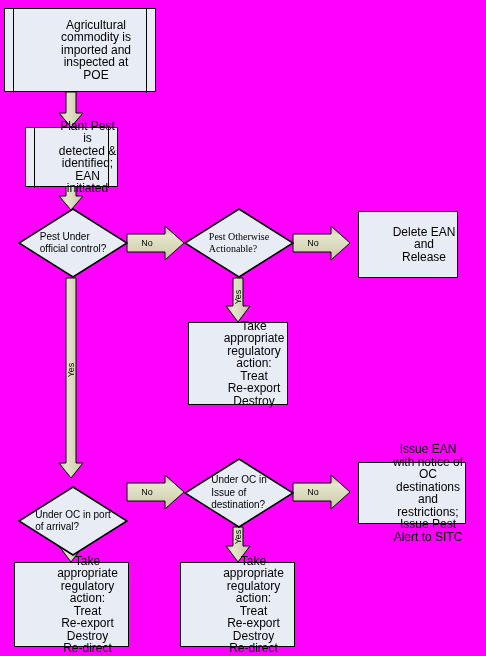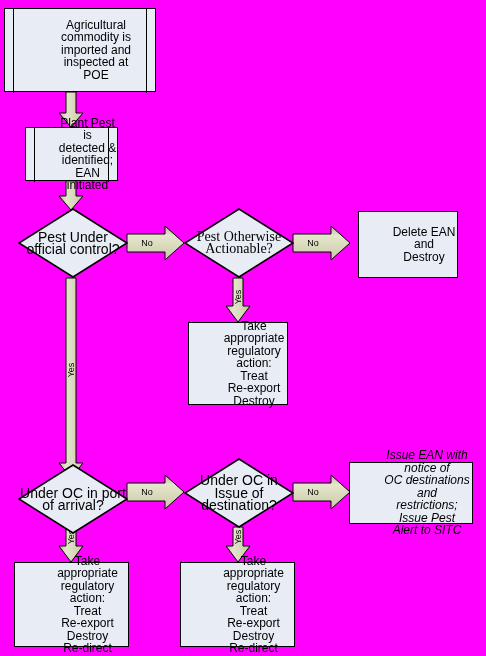--- a/index.html
+++ b/index.html
@@ -42,22 +42,21 @@
   .proc.pre::after{right:8px;}
 
   
   .dec{position:absolute;}
   .dec .shape{
     position:absolute;left:0;top:0;width:100%;height:100%;
   }
   .dec .label{
     position:absolute;left:0;top:0;width:100%;height:100%;
     display:flex;align-items:center;justify-content:center;
-    text-align:center;
-    font-size:14px;line-height:12.5px;color:#000;
+    font-size:10px;line-height:12.5px;color:#000;
     white-space:pre-line;
     pointer-events:none;
   }
 
   
   .alabel{
     position:absolute;
     font-size:9px;color:#000;
     line-height:10px;
     text-align:center;
@@ -140,21 +139,21 @@
 <div class="alabel vert" style="left:54px;top:532px;width:34px;">Yes</div>
 
 <div class="alabel" style="left:296px;top:487px;width:34px;">No</div>
 
 <div class="alabel vert" style="left:221px;top:532px;width:34px;">Yes</div>
 
 <div class="node proc pre" style="left:4px;top:8px;width:152px;height:84px;">Agricultural commodity is
 imported and inspected at
 POE</div>
 
-<div class="node proc pre" style="left:25px;top:127px;width:93px;height:54px;">Plant Pest is
+<div class="node proc pre" style="left:25px;top:127px;width:93px;height:60px;">Plant Pest is
 detected &amp;
 identified;
 EAN initiated</div>
 
 <div class="dec" style="left:18px;top:208px;width:110px;height:70px;">
   <svg class="shape" viewBox="0 0 110 70" preserveAspectRatio="none">
     <polygon points="55,1 109,35 55,69 1,35" fill="#e8ecf5" stroke="#000" stroke-width="1.6"></polygon>
   </svg>
   <div class="label">Pest Under
 official control?</div>
@@ -162,46 +161,46 @@
 
 <div class="dec" style="left:184px;top:208px;width:110px;height:70px;font-family:Liberation Serif, serif;">
   <svg class="shape" viewBox="0 0 110 70" preserveAspectRatio="none">
     <polygon points="55,1 109,35 55,69 1,35" fill="#e8ecf5" stroke="#000" stroke-width="1.6"></polygon>
   </svg>
   <div class="label">Pest Otherwise
 Actionable?</div>
 </div>
 
 <div class="node proc" style="left:358px;top:211px;width:100px;height:67px;">Delete EAN and
-Destroy</div>
+Release</div>
 
 <div class="node proc" style="left:188px;top:322px;width:100px;height:83px;">Take appropriate
 regulatory action:
 Treat
 Re-export
 Destroy</div>
 
-<div class="dec" style="left:18px;top:464px;width:110px;height:70px;">
+<div class="dec" style="left:18px;top:486px;width:110px;height:70px;">
   <svg class="shape" viewBox="0 0 110 70" preserveAspectRatio="none">
     <polygon points="55,1 109,35 55,69 1,35" fill="#e8ecf5" stroke="#000" stroke-width="1.6"></polygon>
   </svg>
   <div class="label">Under OC in port
 of arrival?</div>
 </div>
 
 <div class="dec" style="left:184px;top:458px;width:110px;height:70px;">
   <svg class="shape" viewBox="0 0 110 70" preserveAspectRatio="none">
     <polygon points="55,1 109,35 55,69 1,35" fill="#e8ecf5" stroke="#000" stroke-width="1.6"></polygon>
   </svg>
   <div class="label">Under OC in
 Issue of
 destination?</div>
 </div>
 
-<div class="node proc" style="left:349px;top:462px;width:124px;height:62px;font-style:italic;">Issue EAN with notice of
+<div class="node proc" style="left:358px;top:462px;width:108px;height:62px;">Issue EAN with notice of
 OC destinations and
 restrictions; Issue Pest
 Alert to SITC</div>
 
 <div class="node proc" style="left:14px;top:562px;width:115px;height:85px;">Take appropriate
 regulatory action:
 Treat
 Re-export
 Destroy
 Re-direct</div>

